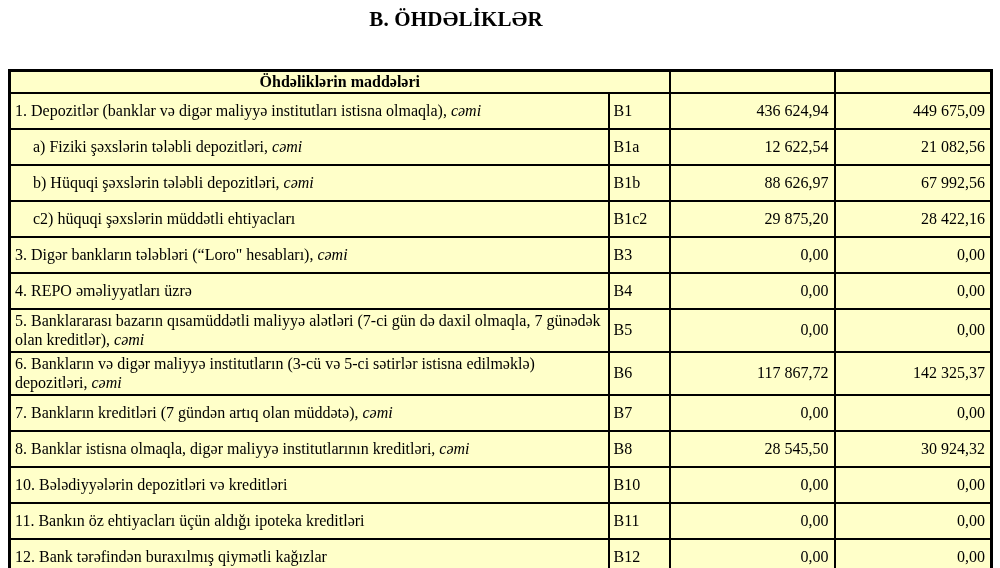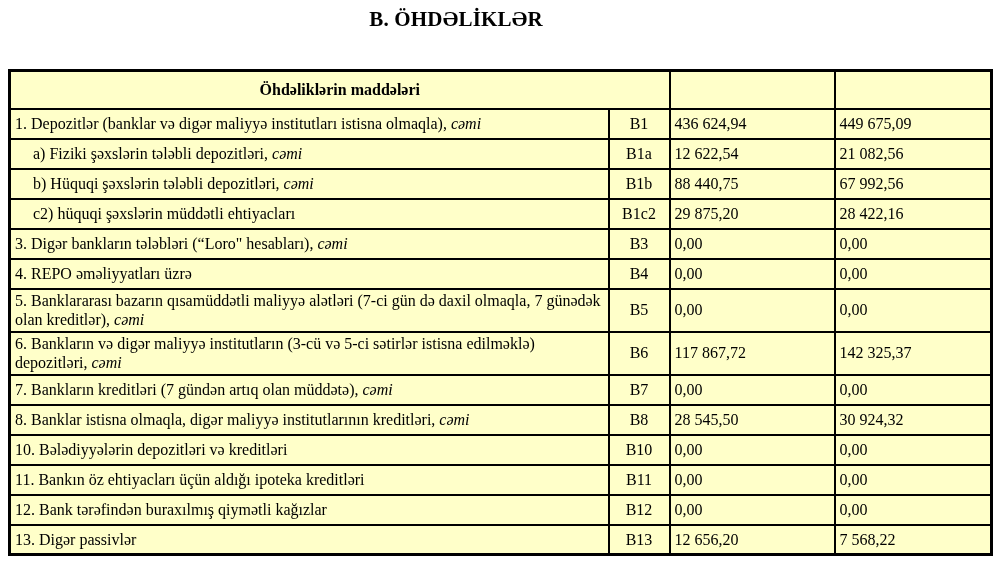--- a/index.html
+++ b/index.html
@@ -39,28 +39,28 @@
   col.c-v2   { width: 157px; }
   th, td {
     border: 2px solid var(--border-color);
     background: var(--cell-bg);
     font-size: 16px;
     line-height: 1.22;
     padding: 1px 4px;
     vertical-align: middle;
     overflow: hidden;
   }
-  thead tr { height: 38px; }
+  thead tr { height: 22px; }
   thead th { font-weight: bold; text-align: center; padding: 0 4px; }
-  tbody tr { height: 30px; }
+  tbody tr { height: 36px; }
   tbody tr.total { height: 27px; }
   td.desc { text-align: left; }
   td.desc.sub { padding-left: 22px; }
-  td.code { text-align: center; }
-  td.num  { text-align: left; padding-right: 5px; }
+  td.code { text-align: left; }
+  td.num  { text-align: right; padding-right: 5px; }
   tr.total td.desc { font-weight: bold; }
 </style>
 </head>
 <body>
 
 <div class="page">
 
   <div class="title">B. ÖHDƏLİKLƏR</div>
 
   <table class="liab">
@@ -86,21 +86,21 @@
   </tr>
         <tr>
     <td class="desc sub"><span class="lbl">a)  Fiziki şəxslərin tələbli depozitləri, </span><i class="lbl-italic">cəmi</i></td>
     <td class="code">B1a</td>
     <td class="num">12 622,54</td>
     <td class="num">21 082,56</td>
   </tr>
         <tr>
     <td class="desc sub"><span class="lbl">b) Hüquqi şəxslərin tələbli depozitləri, </span><i class="lbl-italic">cəmi</i></td>
     <td class="code">B1b</td>
-    <td class="num">88 440,75</td>
+    <td class="num">88 626,97</td>
     <td class="num">67 992,56</td>
   </tr>
         <tr>
     <td class="desc sub"><span class="lbl">c2) hüquqi şəxslərin müddətli ehtiyacları</span><i class="lbl-italic"></i></td>
     <td class="code">B1c2</td>
     <td class="num">29 875,20</td>
     <td class="num">28 422,16</td>
   </tr>
         <tr>
     <td class="desc"><span class="lbl">3. Digər bankların tələbləri (“Loro" hesabları), </span><i class="lbl-italic">cəmi</i></td>

